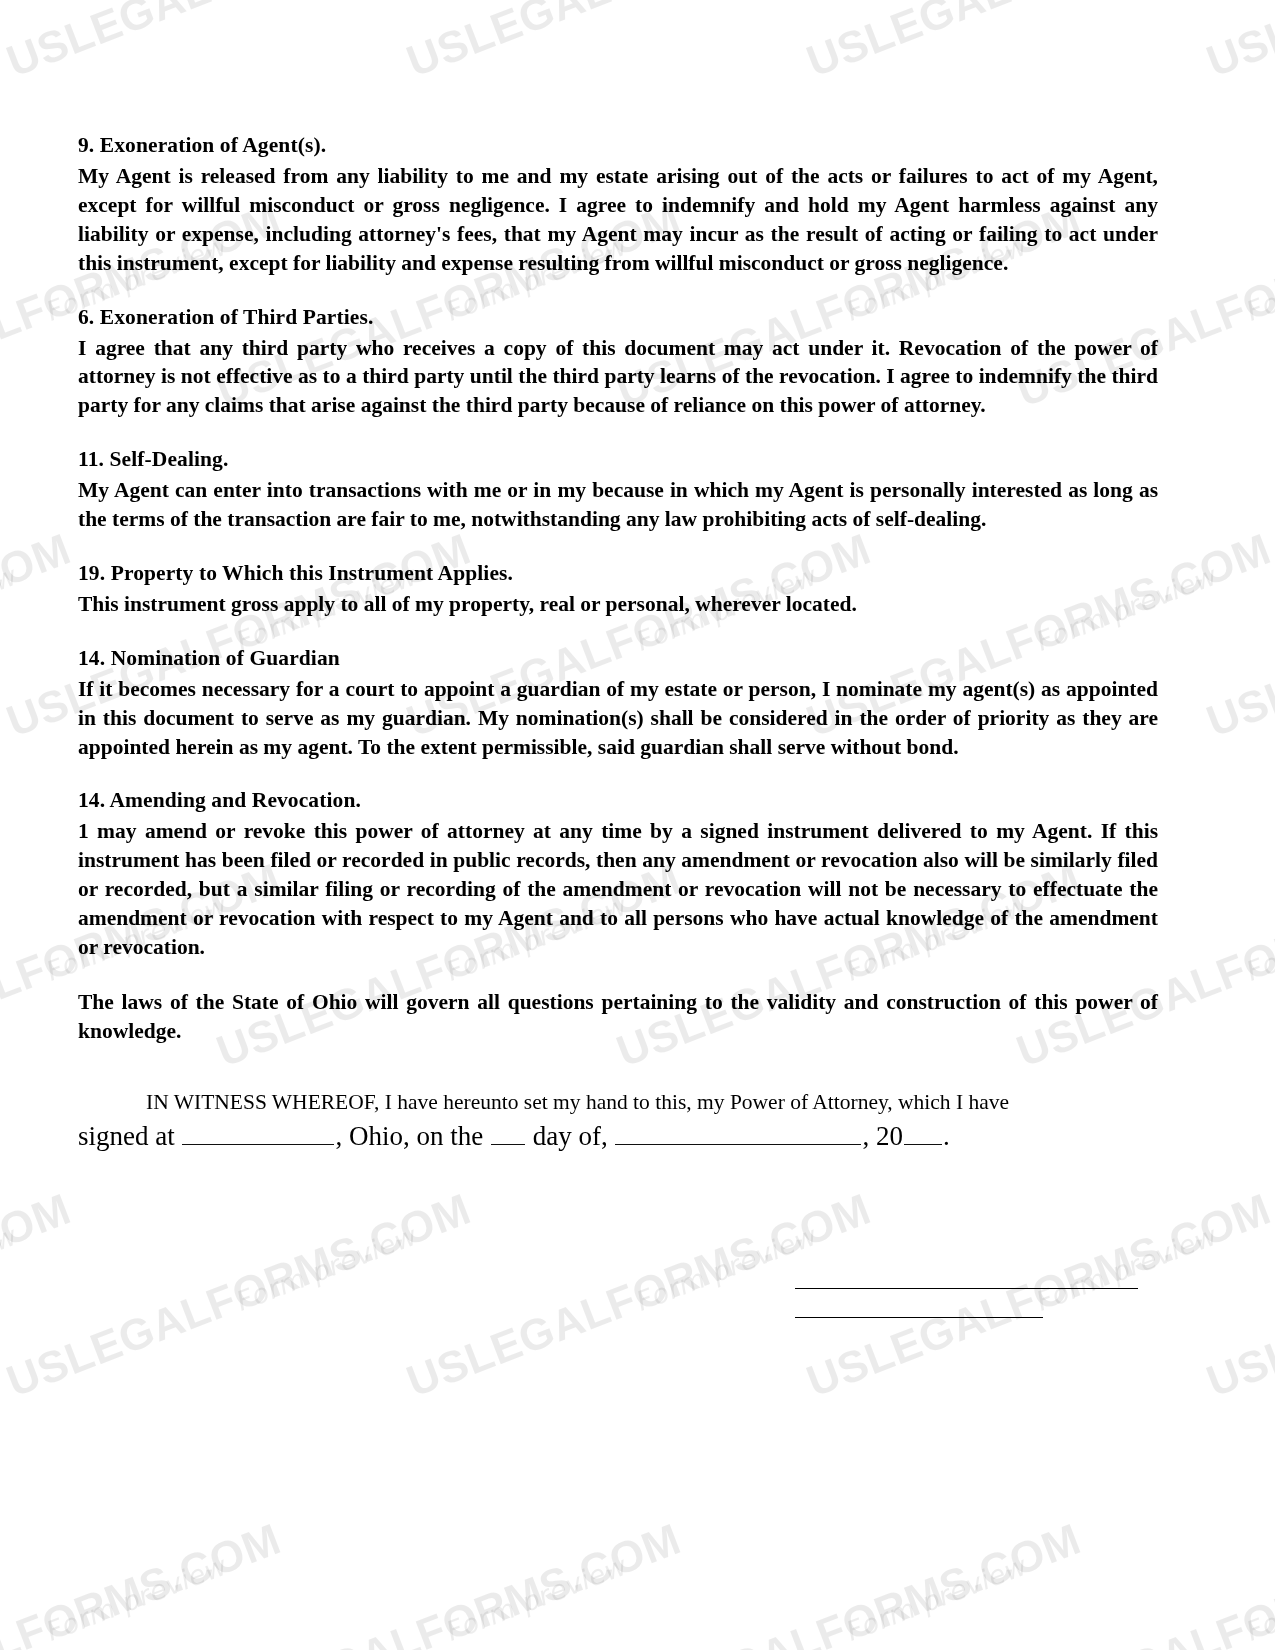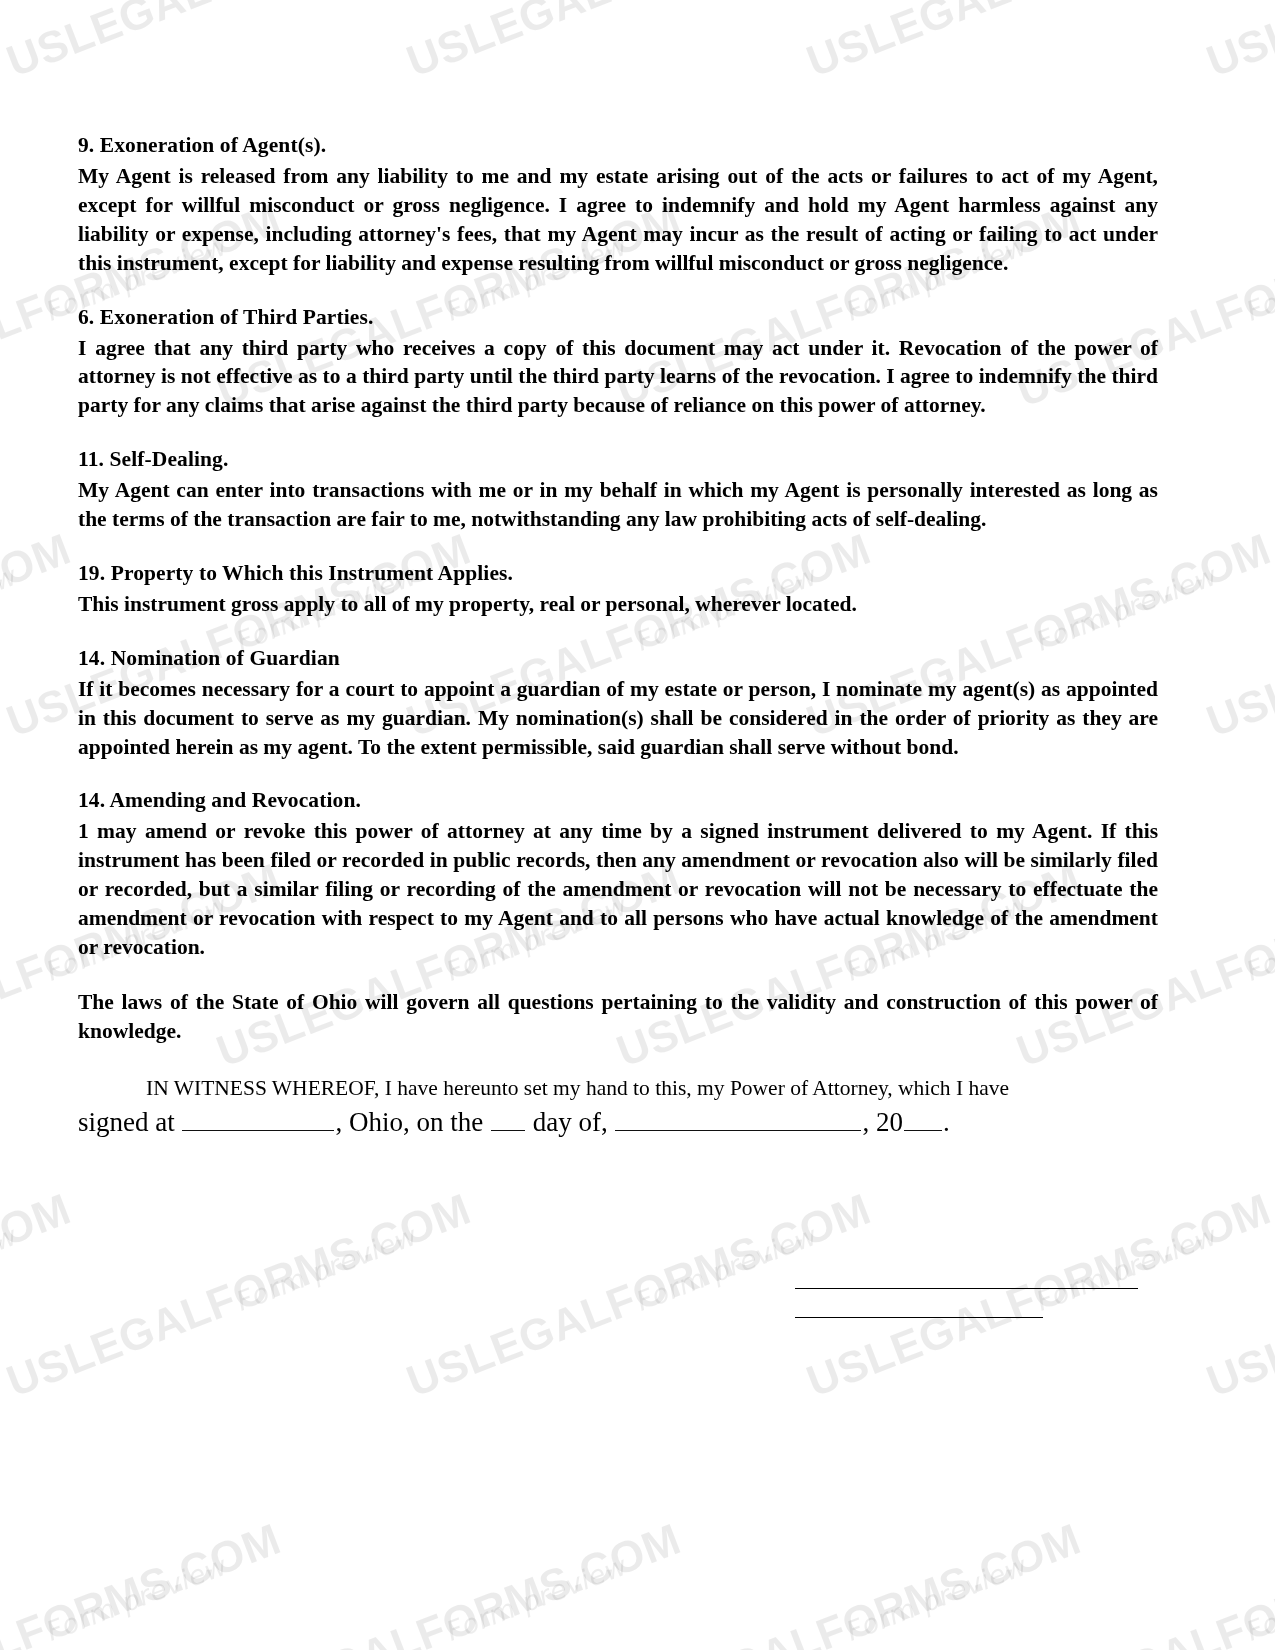--- a/index.html
+++ b/index.html
@@ -87,21 +87,21 @@
     hyphens: none;
     font-weight: bold;
   }
 
   .body.last-left > :last-child {
     display: inline;
   }
 
   
   #witness-block {
-    margin-top: 28px;
+    margin-top: 42px;
   }
 
   .witness-para {
     font-size: 21.5px;
     line-height: 1.345;
     text-align: justify;
     text-justify: inter-word;
     text-indent: 68px;
   }
 
@@ -158,21 +158,21 @@
       <div class="body">My Agent is released from any liability to me and my estate arising out of the acts or failures to act of my Agent, except for willful misconduct or gross negligence. I agree to indemnify and hold my Agent harmless against any liability or expense, including attorney's fees, that my Agent may incur as the result of acting or failing to act under this instrument, except for liability and expense resulting from willful misconduct or gross negligence.</div>
     </div>
 
     <div class="section">
       <div class="heading">6. Exoneration of Third Parties.</div>
       <div class="body">I agree that any third party who receives a copy of this document may act under it. Revocation of the power of attorney is not effective as to a third party until the third party learns of the revocation. I agree to indemnify the third party for any claims that arise against the third party because of reliance on this power of attorney.</div>
     </div>
 
     <div class="section">
       <div class="heading">11. Self-Dealing.</div>
-      <div class="body">My Agent can enter into transactions with me or in my behalf in which my Agent is personally interested as long as the terms of the transaction are fair to me, notwithstanding any law prohibiting acts of self-dealing.</div>
+      <div class="body">My Agent can enter into transactions with me or in my because in which my Agent is personally interested as long as the terms of the transaction are fair to me, notwithstanding any law prohibiting acts of self-dealing.</div>
     </div>
 
     <div class="section">
       <div class="heading">19. Property to Which this Instrument Applies.</div>
       <div class="body">This instrument gross apply to all of my property, real or personal, wherever located.</div>
     </div>
 
     <div class="section">
       <div class="heading">14. Nomination of Guardian</div>
       <div class="body">If it becomes necessary for a court to appoint a guardian of my estate or person, I nominate my agent(s) as appointed in this document to serve as my guardian. My nomination(s) shall be considered in the order of priority as they are appointed herein as my agent. To the extent permissible, said guardian shall serve without bond.</div>

